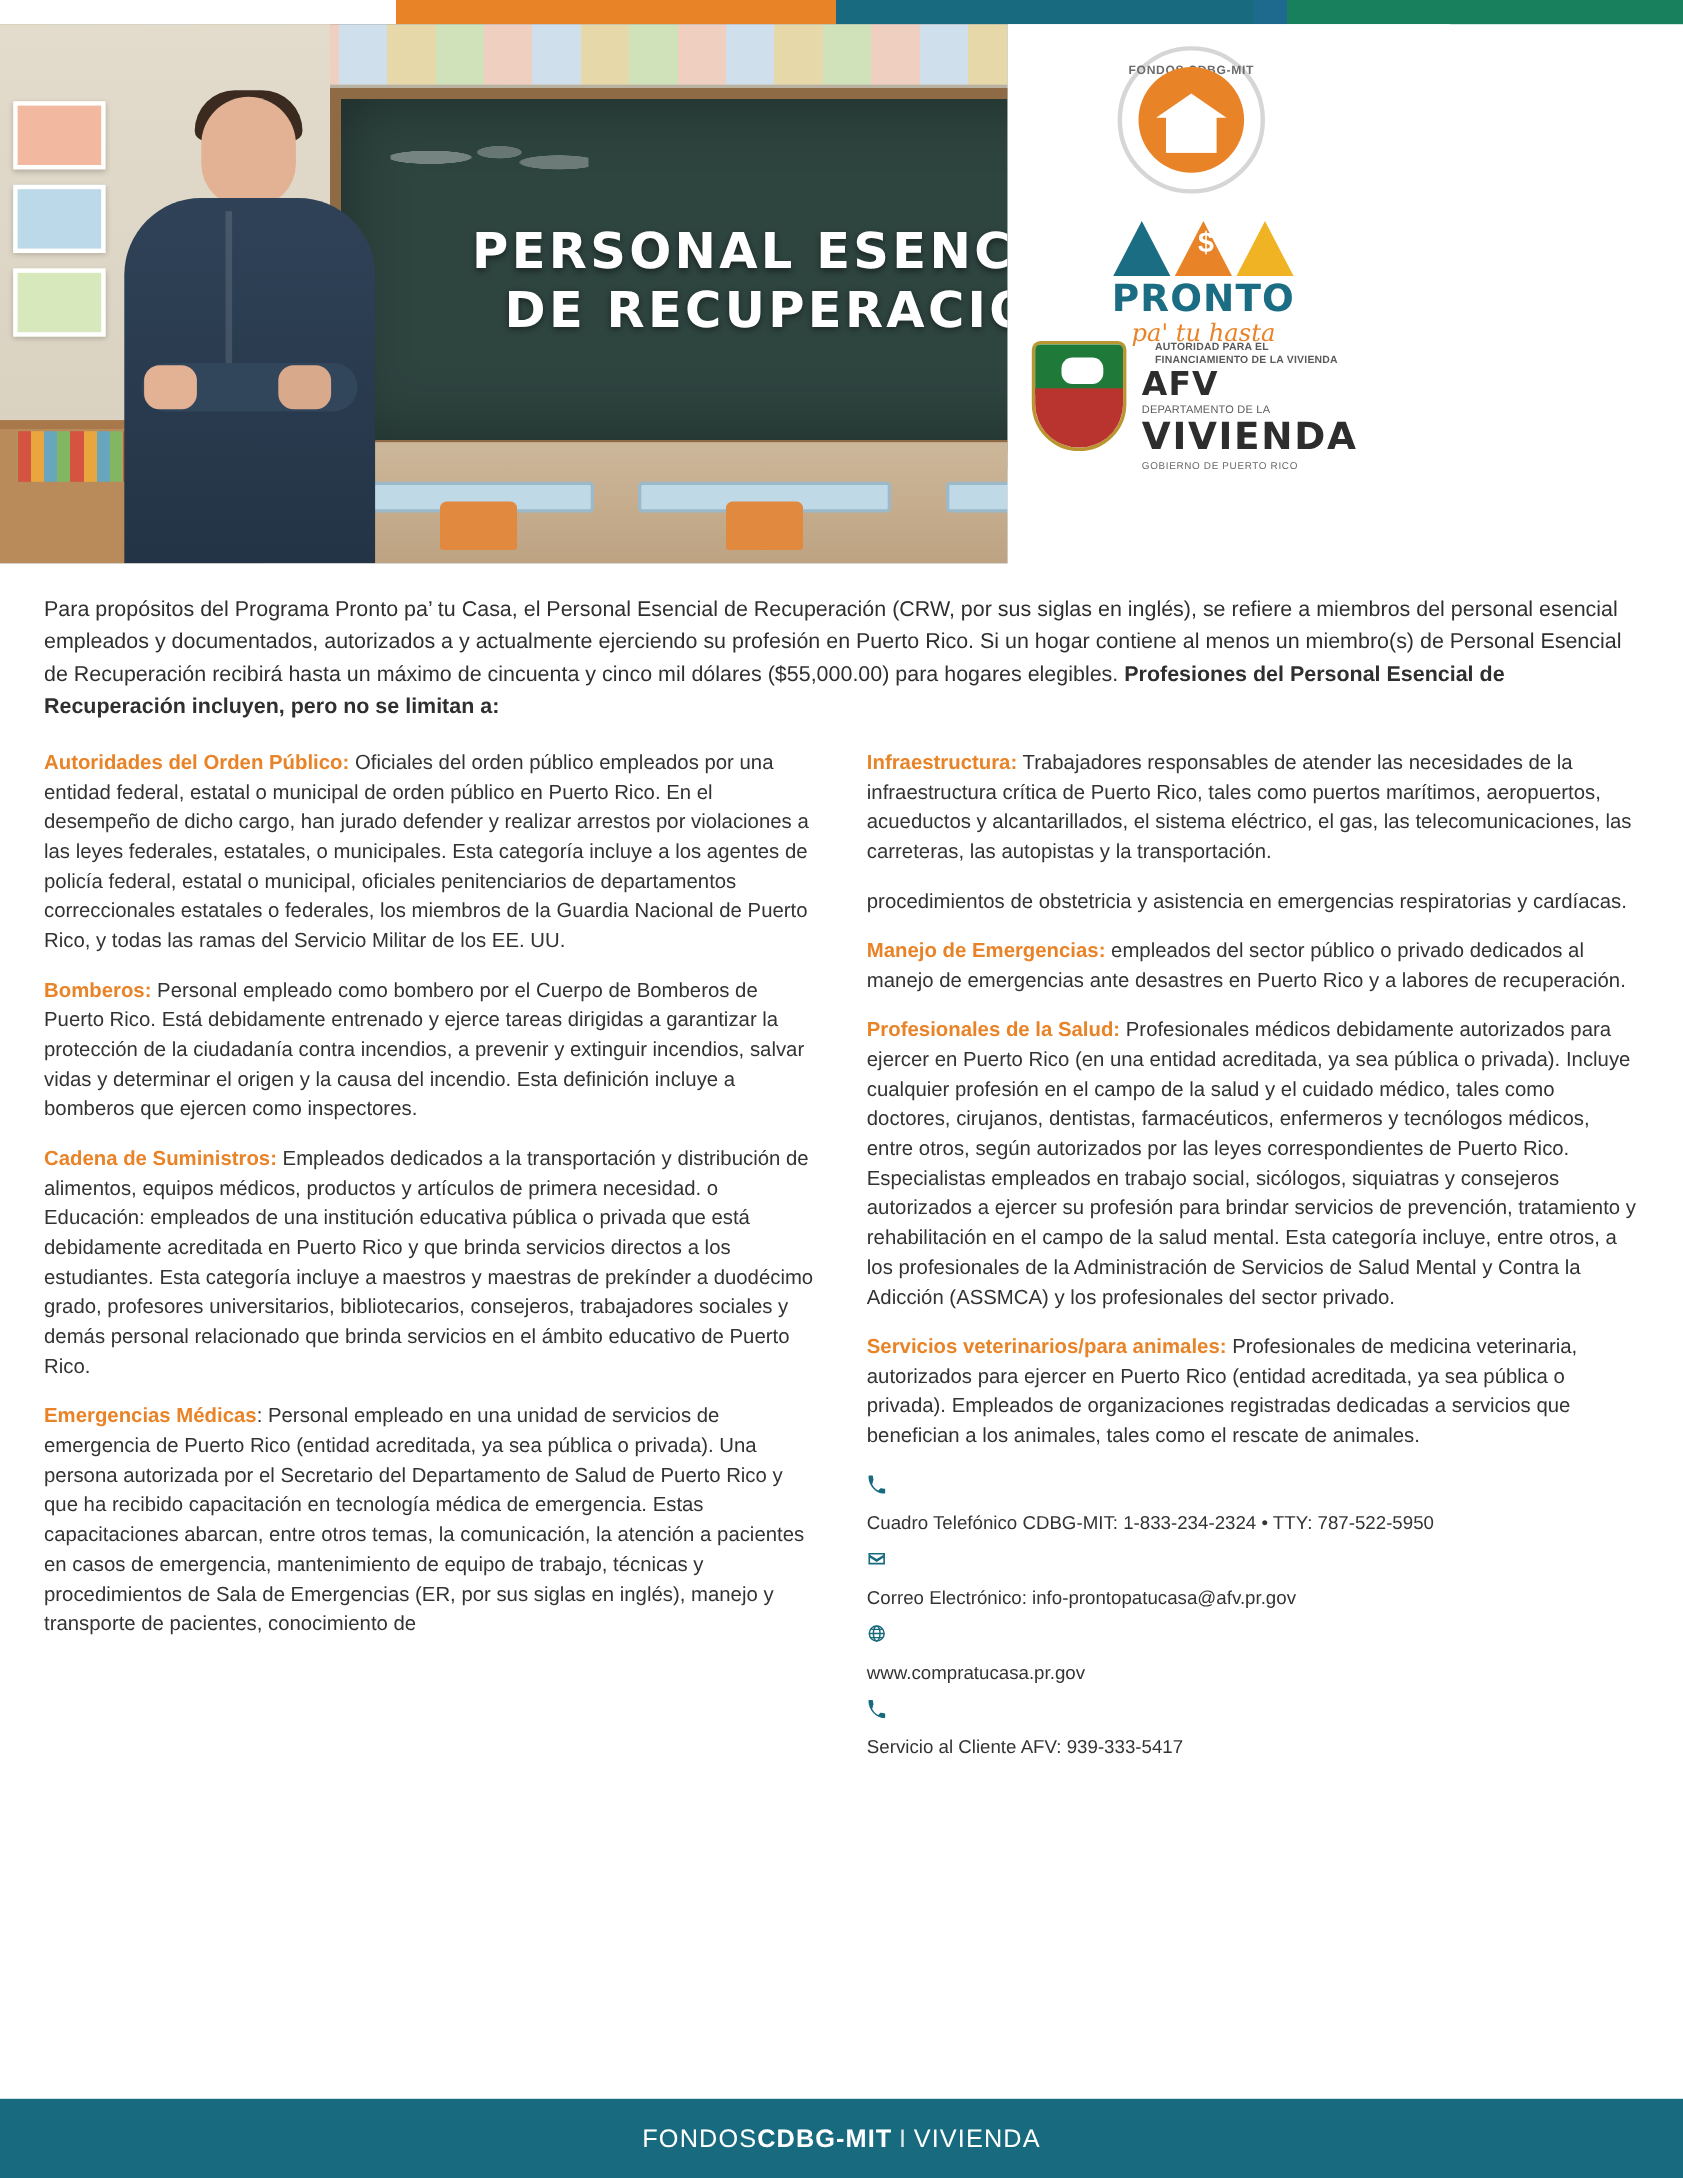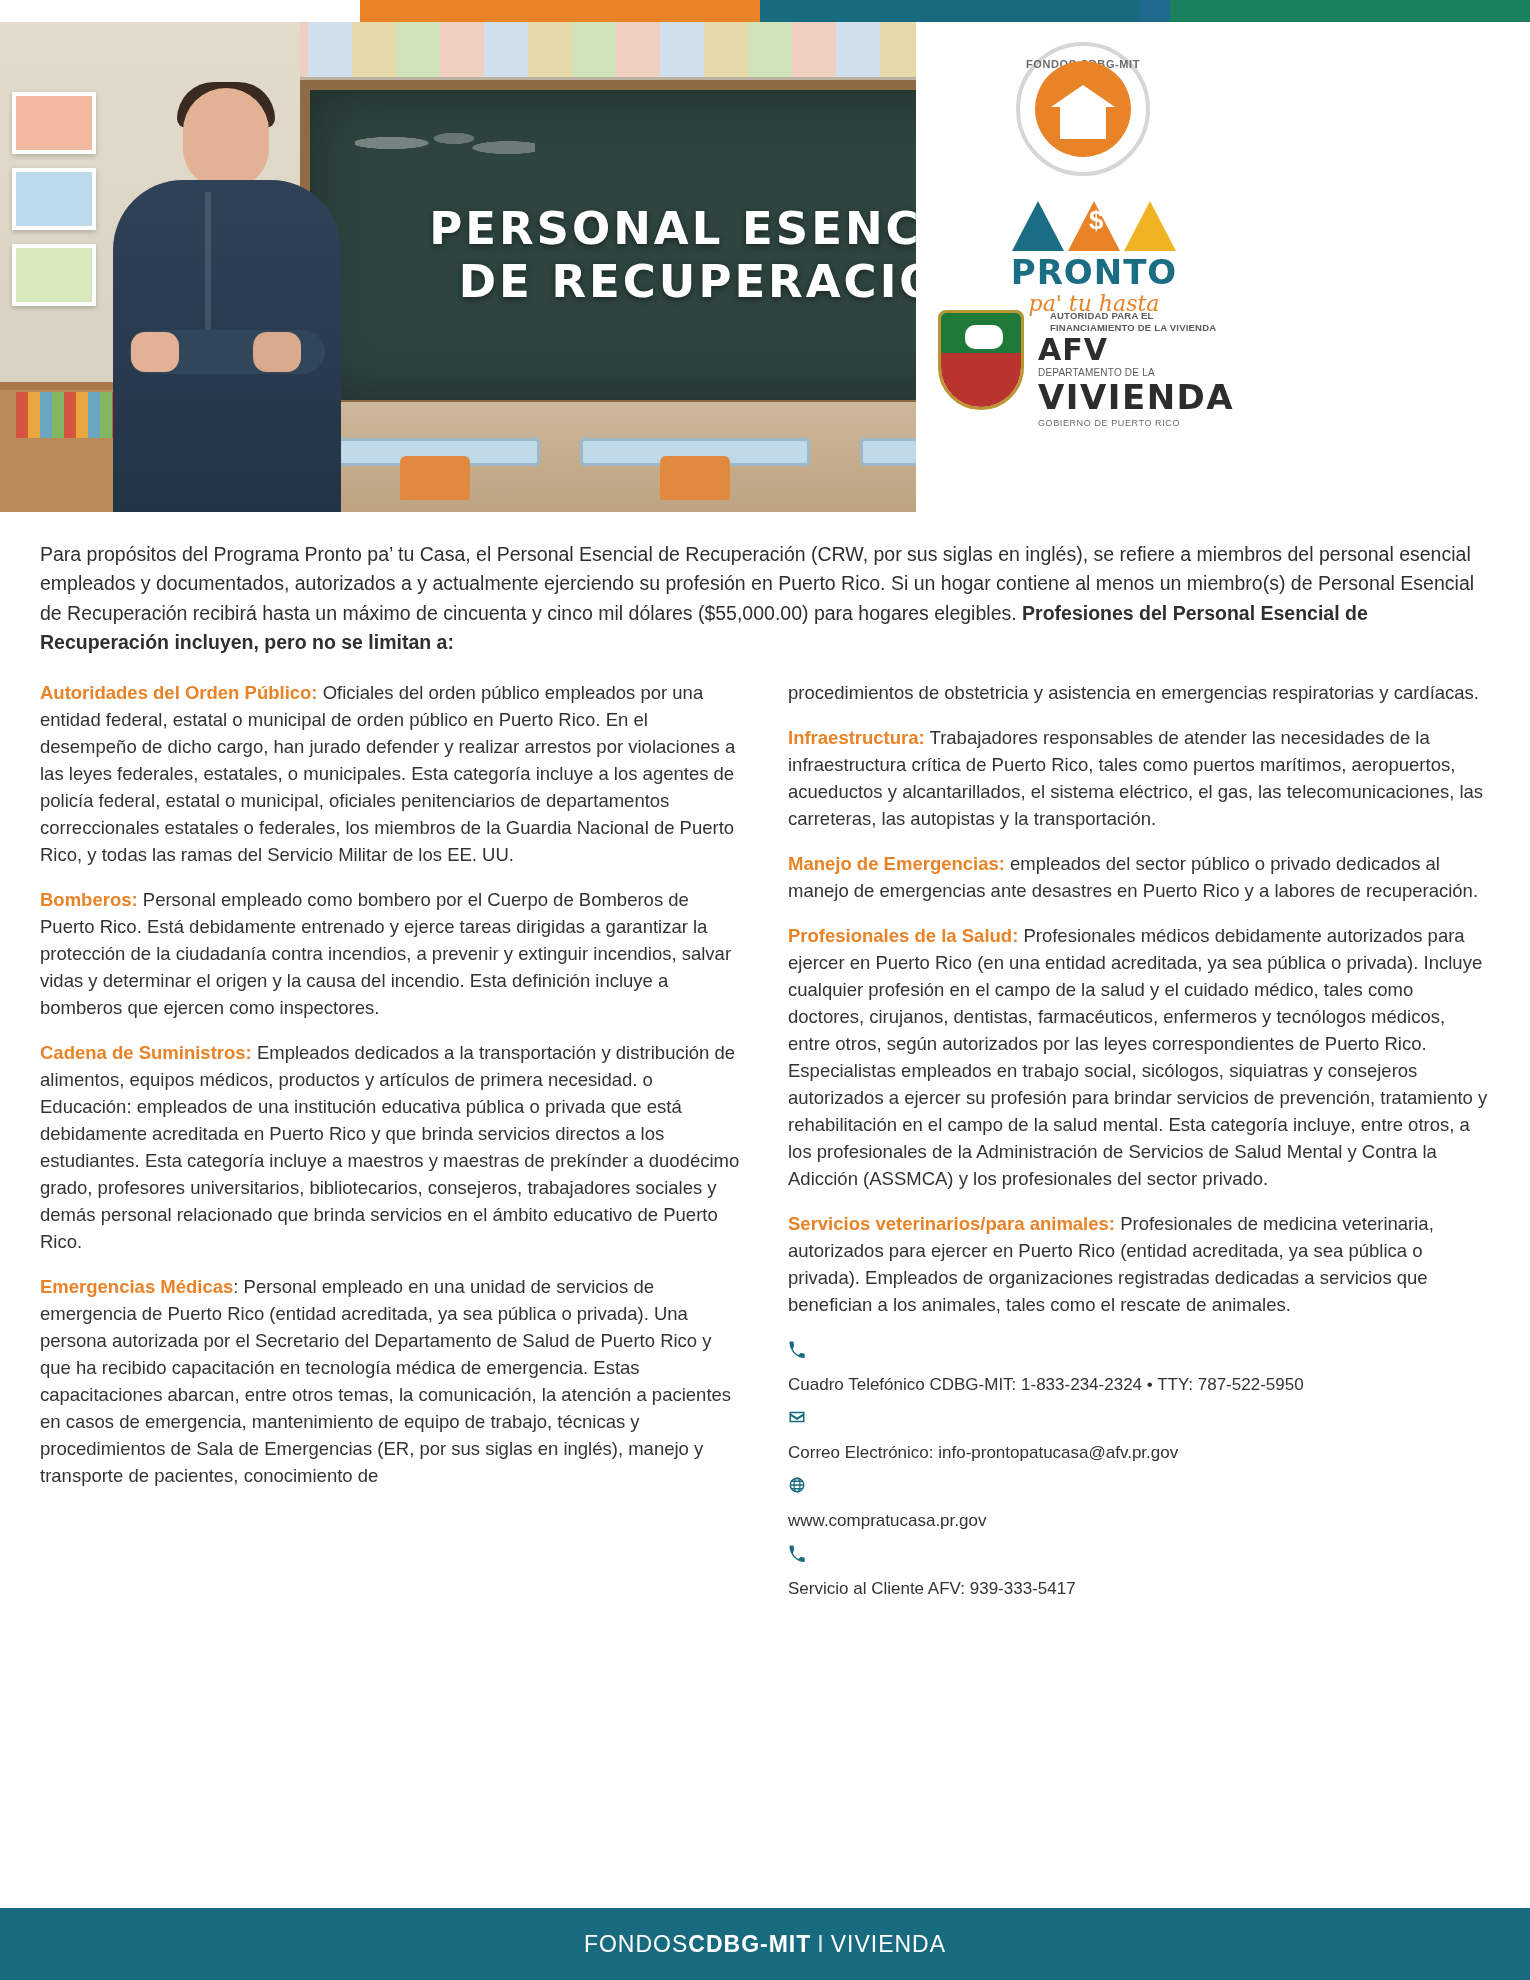--- a/index.html
+++ b/index.html
@@ -362,22 +362,22 @@
     <div class="columns">
 
       <div class="col">
         <p class="para"><span class="lead">Autoridades del Orden Público:</span><span> Oficiales del orden público empleados por una entidad federal, estatal o municipal de orden público en Puerto Rico. En el desempeño de dicho cargo, han jurado defender y realizar arrestos por violaciones a las leyes federales, estatales, o municipales. Esta categoría incluye a los agentes de policía federal, estatal o municipal, oficiales penitenciarios de departamentos correccionales estatales o federales, los miembros de la Guardia Nacional de Puerto Rico, y todas las ramas del Servicio Militar de los EE. UU.</span></p>
         <p class="para"><span class="lead">Bomberos:</span><span> Personal empleado como bombero por el Cuerpo de Bomberos de Puerto Rico. Está debidamente entrenado y ejerce tareas dirigidas a garantizar la protección de la ciudadanía contra incendios, a prevenir y extinguir incendios, salvar vidas y determinar el origen y la causa del incendio. Esta definición incluye a bomberos que ejercen como inspectores.</span></p>
         <p class="para"><span class="lead">Cadena de Suministros:</span><span> Empleados dedicados a la transportación y distribución de alimentos, equipos médicos, productos y artículos de primera necesidad. o Educación: empleados de una institución educativa pública o privada que está debidamente acreditada en Puerto Rico y que brinda servicios directos a los estudiantes. Esta categoría incluye a maestros y maestras de prekínder a duodécimo grado, profesores universitarios, bibliotecarios, consejeros, trabajadores sociales y demás personal relacionado que brinda servicios en el ámbito educativo de Puerto Rico.</span></p>
         <p class="para"><span class="lead">Emergencias Médicas</span><span>: Personal empleado en una unidad de servicios de emergencia de Puerto Rico (entidad acreditada, ya sea pública o privada). Una persona autorizada por el Secretario del Departamento de Salud de Puerto Rico y que ha recibido capacitación en tecnología médica de emergencia. Estas capacitaciones abarcan, entre otros temas, la comunicación, la atención a pacientes en casos de emergencia, mantenimiento de equipo de trabajo, técnicas y procedimientos de Sala de Emergencias (ER, por sus siglas en inglés), manejo y transporte de pacientes, conocimiento de</span></p>
       </div>
 
       <div class="col">
+        <p class="para"><span class="lead">Infraestructura:</span><span> Trabajadores responsables de atender las necesidades de la infraestructura crítica de Puerto Rico, tales como puertos marítimos, aeropuertos, acueductos y alcantarillados, el sistema eléctrico, el gas, las telecomunicaciones, las carreteras, las autopistas y la transportación.</span></p>
         <p class="para"><span>procedimientos de obstetricia y asistencia en emergencias respiratorias y cardíacas.</span></p>
-        <p class="para"><span class="lead">Infraestructura:</span><span> Trabajadores responsables de atender las necesidades de la infraestructura crítica de Puerto Rico, tales como puertos marítimos, aeropuertos, acueductos y alcantarillados, el sistema eléctrico, el gas, las telecomunicaciones, las carreteras, las autopistas y la transportación.</span></p>
         <p class="para"><span class="lead">Manejo de Emergencias:</span><span> empleados del sector público o privado dedicados al manejo de emergencias ante desastres en Puerto Rico y a labores de recuperación.</span></p>
         <p class="para"><span class="lead">Profesionales de la Salud:</span><span> Profesionales médicos debidamente autorizados para ejercer en Puerto Rico (en una entidad acreditada, ya sea pública o privada). Incluye cualquier profesión en el campo de la salud y el cuidado médico, tales como doctores, cirujanos, dentistas, farmacéuticos, enfermeros y tecnólogos médicos, entre otros, según autorizados por las leyes correspondientes de Puerto Rico. Especialistas empleados en trabajo social, sicólogos, siquiatras y consejeros autorizados a ejercer su profesión para brindar servicios de prevención, tratamiento y rehabilitación en el campo de la salud mental. Esta categoría incluye, entre otros, a los profesionales de la Administración de Servicios de Salud Mental y Contra la Adicción (ASSMCA) y los profesionales del sector privado.</span></p>
         <p class="para"><span class="lead">Servicios veterinarios/para animales:</span><span> Profesionales de medicina veterinaria, autorizados para ejercer en Puerto Rico (entidad acreditada, ya sea pública o privada). Empleados de organizaciones registradas dedicadas a servicios que benefician a los animales, tales como el rescate de animales.</span></p>
 
         <div class="contacts">
           <div class="crow">
             <div class="cicon">
               <svg width="18" height="18" viewBox="0 0 24 24" fill="currentColor">
                   <path d="M6.6 10.8c1.6 3.1 4.2 5.7 7.3 7.3l2.4-2.4c.3-.3.8-.4 1.2-.3 1.2.4 2.5.6 3.8.6.6 0 1 .4 1 1V21c0 .6-.4 1-1 1C11.6 22 2 12.4 2 .9c0-.6.4-1 1-1h3.5c.6 0 1 .4 1 1 0 1.3.2 2.6.6 3.8.1.4 0 .9-.3 1.2L6.6 10.8z" transform="translate(0 2)"></path>
                 </svg>

